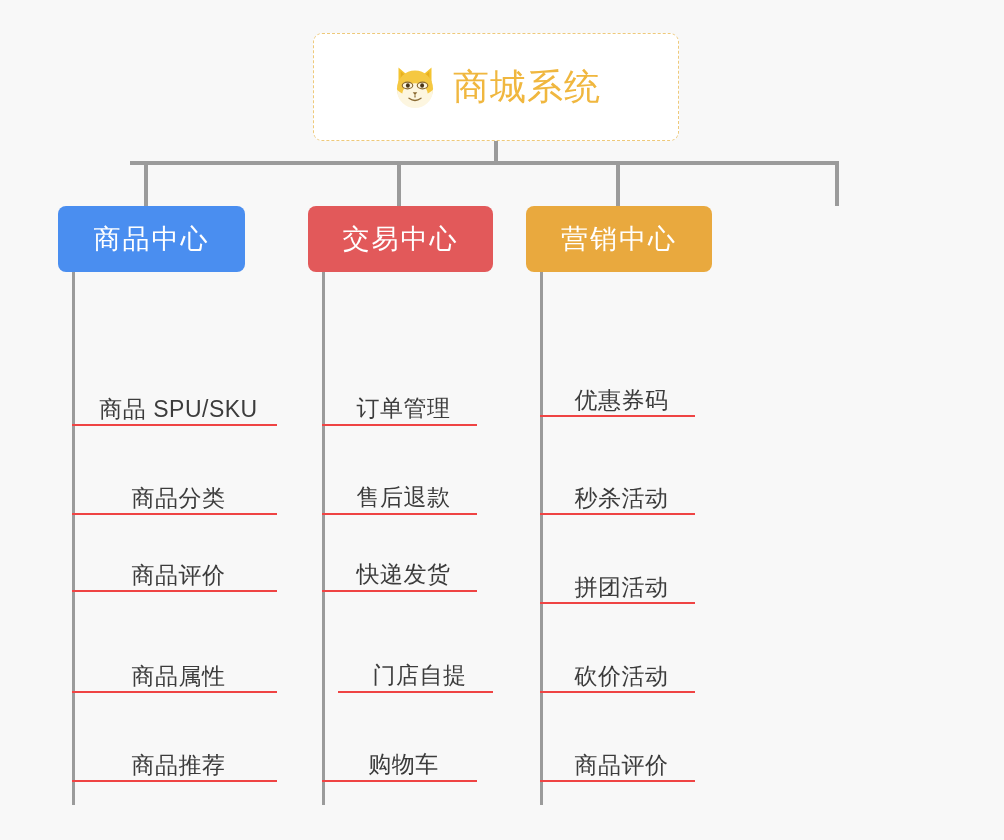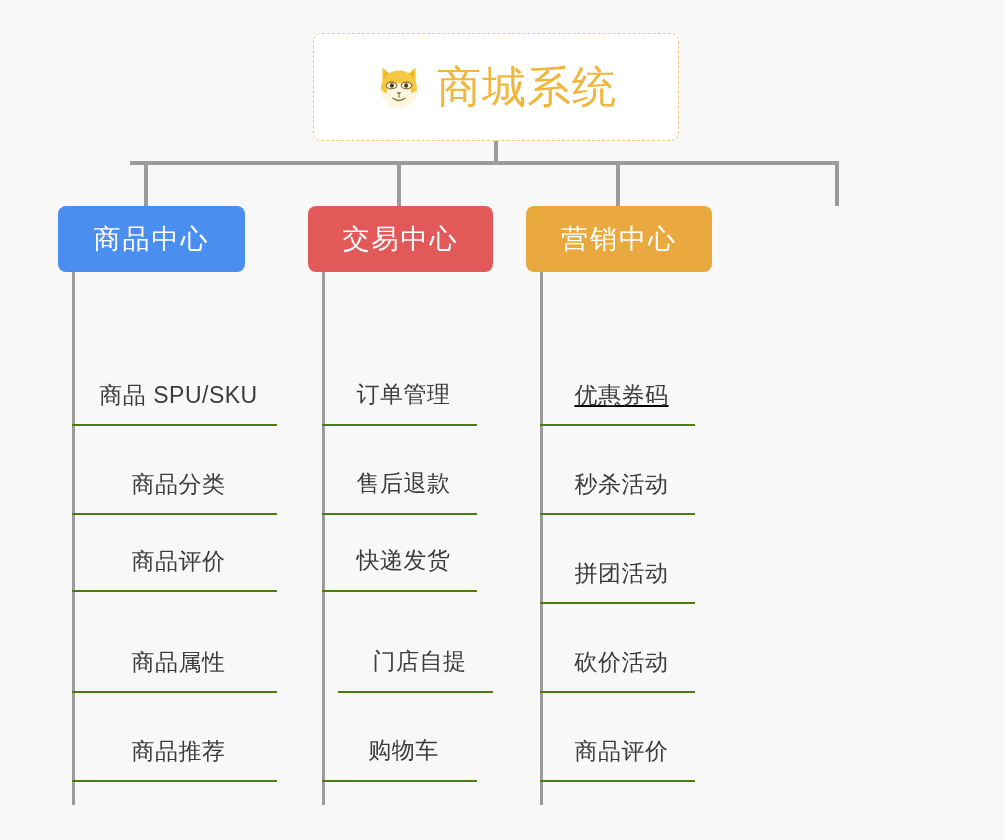--- a/index.html
+++ b/index.html
@@ -35,21 +35,21 @@
     justify-content: center;
     gap: 14px;
   }
   .root-icon {
     width: 48px;
     height: 48px;
     flex: 0 0 48px;
     display: block;
   }
   .root-title {
-    font-size: 44px;
+    font-size: 36px;
     line-height: 1;
     color: #f0b73f;
     letter-spacing: 1px;
     white-space: nowrap;
   }
 
   
   .conn {
     position: absolute;
     background: #9b9b9b;
@@ -101,25 +101,25 @@
     position: relative;
     margin: 0;
     padding: 0;
     list-style: none;
   }
   .leaf-item {
     position: absolute;
     left: 14px;
     height: 44px;
     box-sizing: border-box;
-    border-bottom: 2px solid #4d7c0f;
+    border-bottom: 2px solid #ef4444;
     display: flex;
     align-items: flex-end;
     justify-content: center;
-    padding-bottom: 16px;
+    padding-bottom: 2px;
   }
   .leaf-label {
     font-size: 23px;
     color: #3c3c3c;
     line-height: 1.15;
     white-space: nowrap;
     letter-spacing: 0.5px;
     padding: 0 14px 0 22px;
   }
 </style>
@@ -206,21 +206,21 @@
       <li class="leaf-item" style="top: 555px; width: 155px;"></li>
     </ul>
   </div>
 
   <div class="branch" id="branch-2" style="left: 526px; width: 186px;">
     <div class="branch-header" style="background: rgb(233, 169, 62); width: 186px;">
       <span>营销中心</span>
     </div>
     <div class="branch-spine" style="height: 533px; background: rgb(155, 155, 155);"></div>
     <ul class="leaf-list">
-      <li class="leaf-item" style="top: 110px; width: 155px; text-decoration: underline;">
+      <li class="leaf-item" style="top: 101px; width: 155px;">
           <span class="leaf-label">优惠券码</span>
         </li>
       <li class="leaf-item" style="top: 199px; width: 155px;">
           <span class="leaf-label">秒杀活动</span>
         </li>
       <li class="leaf-item" style="top: 288px; width: 155px;">
           <span class="leaf-label">拼团活动</span>
         </li>
       <li class="leaf-item" style="top: 377px; width: 155px;">
           <span class="leaf-label">砍价活动</span>

